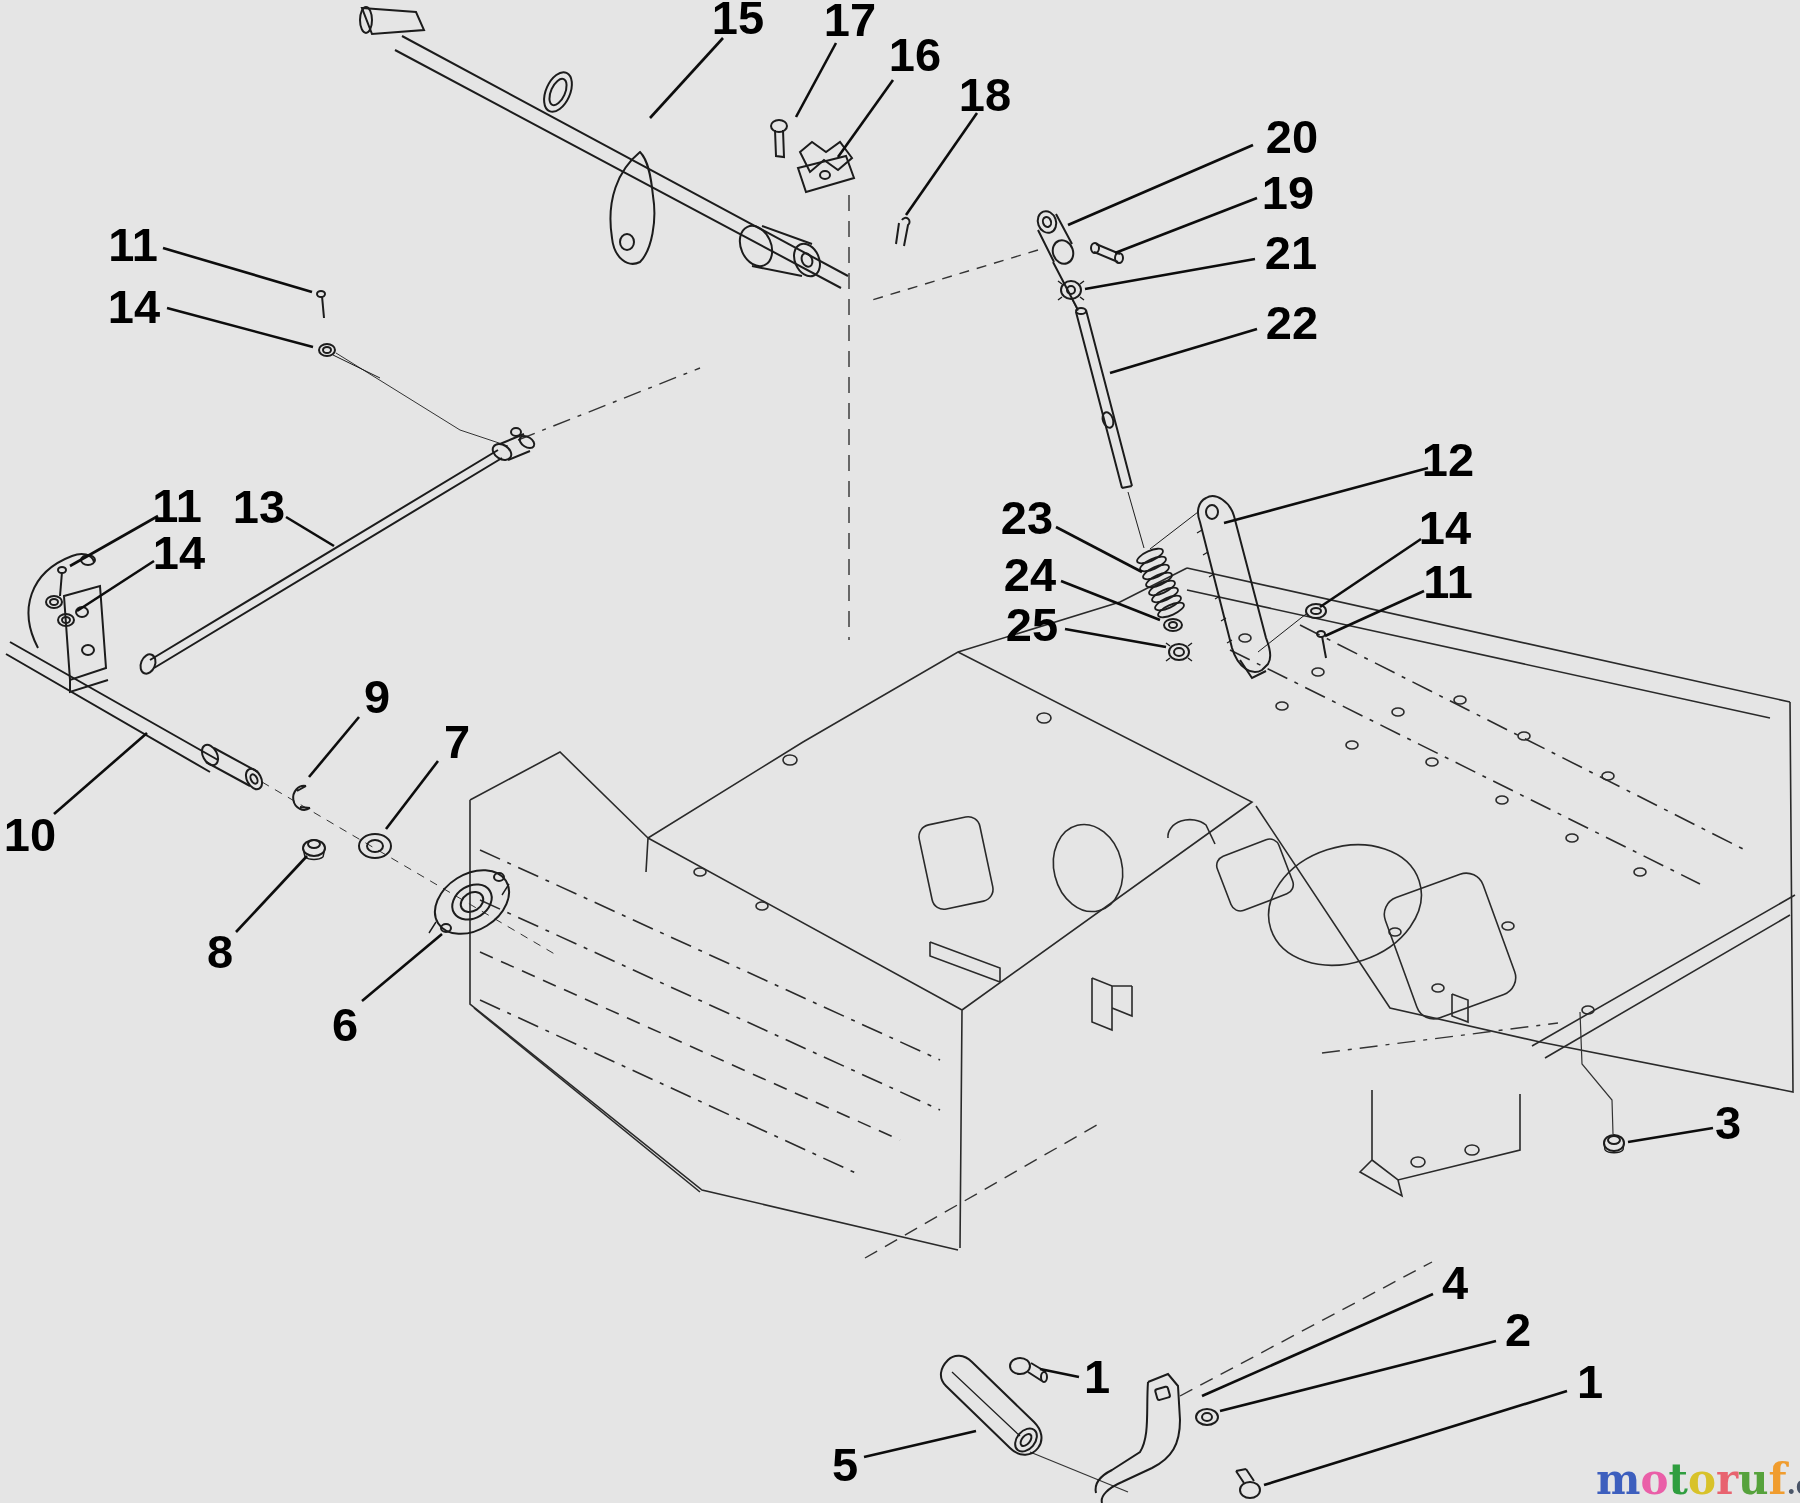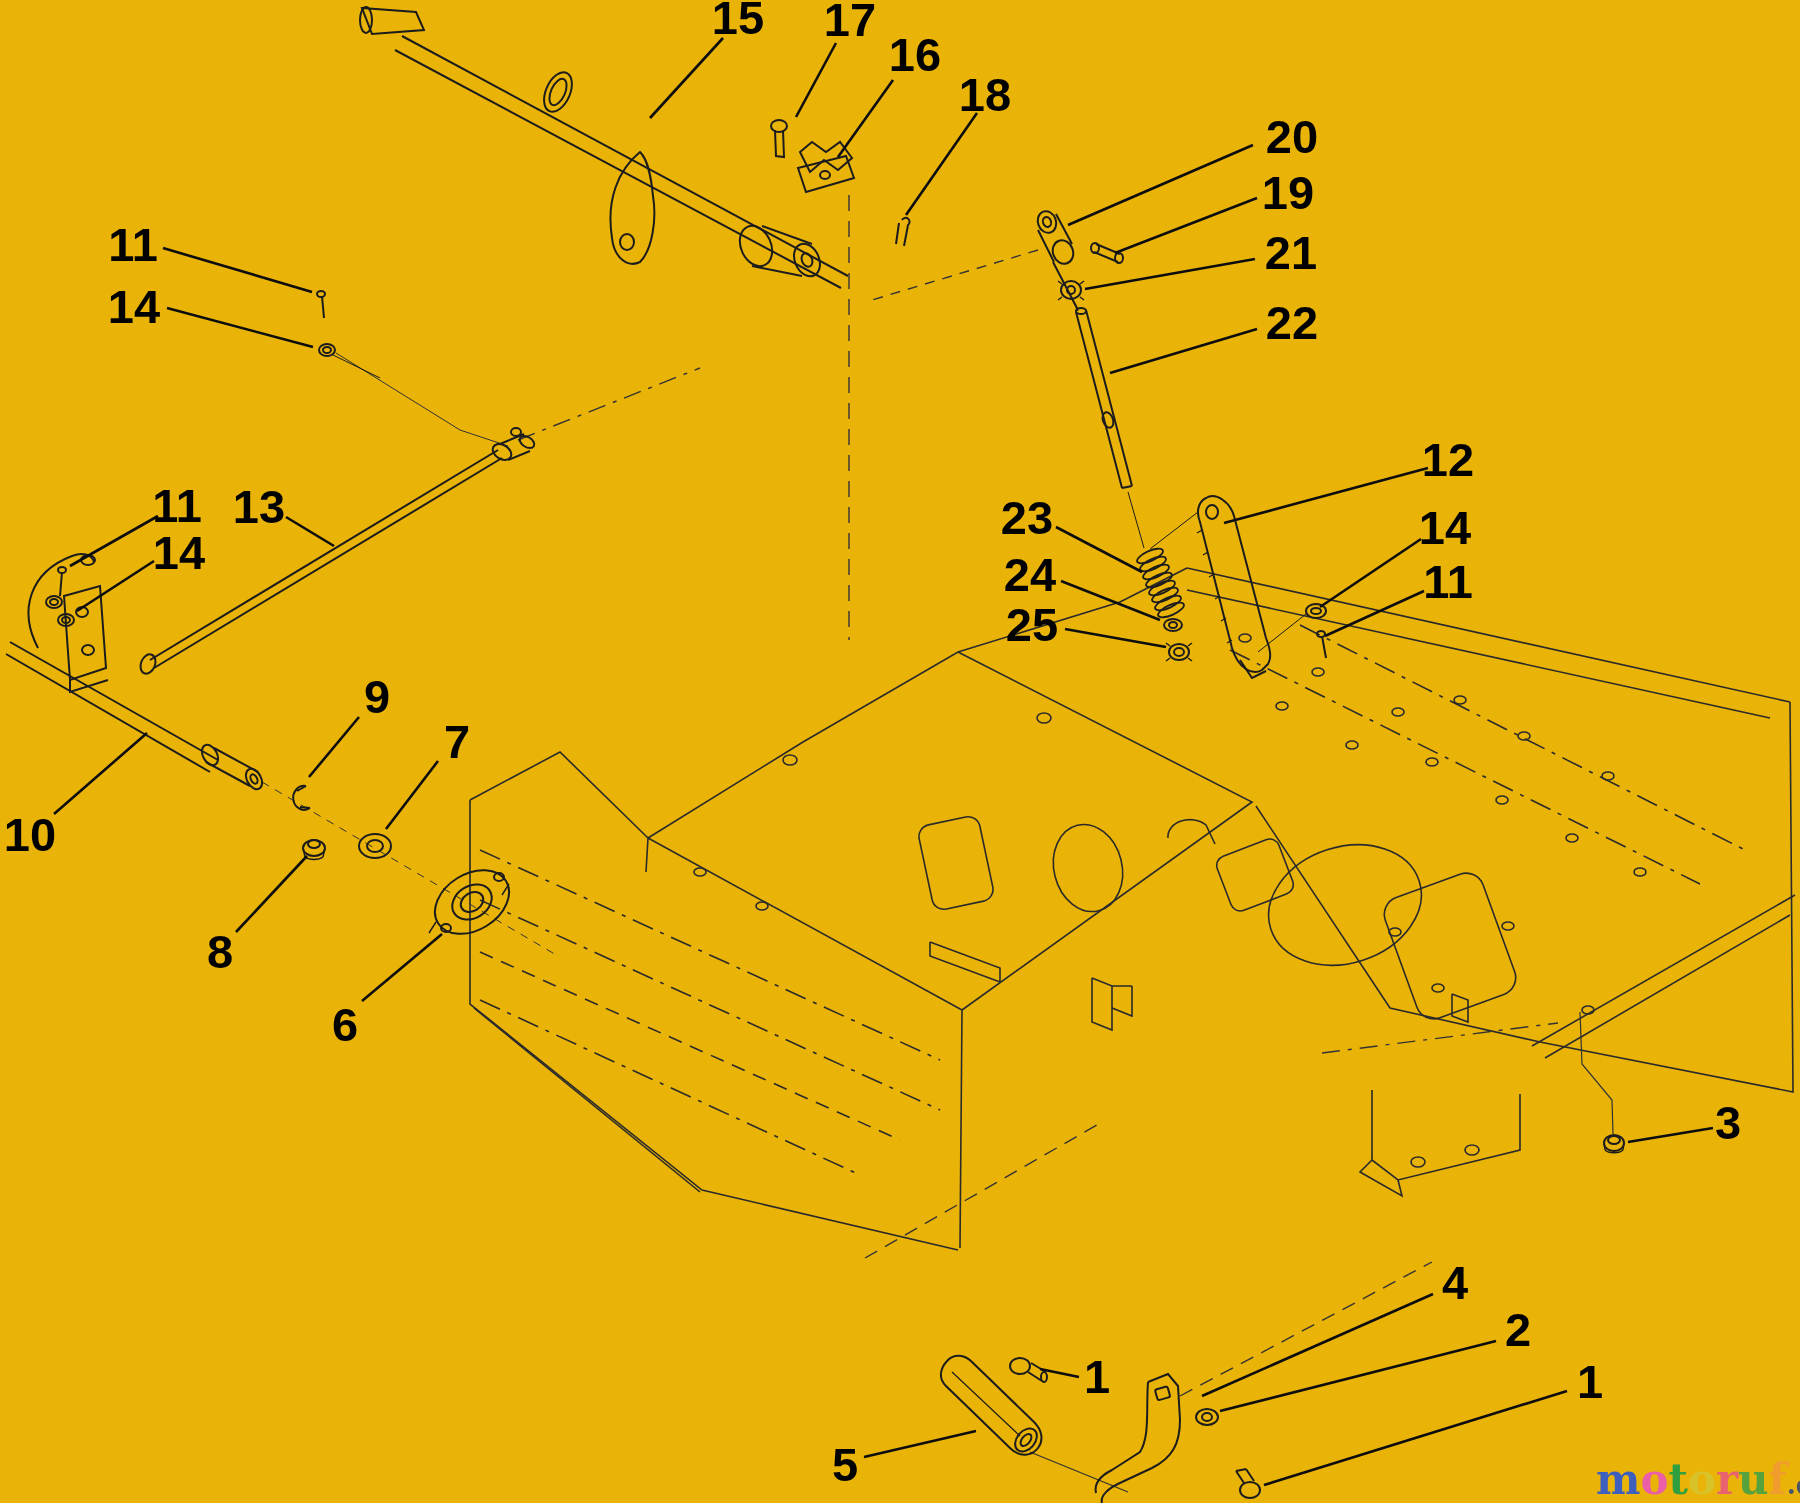--- a/index.html
+++ b/index.html
@@ -1,16 +1,16 @@
 <!DOCTYPE html>
 <html><head>
 <meta charset="utf-8">
 <style>
   html,body{margin:0;padding:0;background:#ffffff;}
-  .stage{position:relative;width:1800px;height:1503px;background:#eab308;overflow:hidden;font-family:"Liberation Sans",sans-serif;}
+  .stage{position:relative;width:1800px;height:1503px;background:#e5e5e5;overflow:hidden;font-family:"Liberation Sans",sans-serif;}
   svg{display:block;}
   .callout{font-family:"Liberation Sans",sans-serif;font-size:47px;font-weight:bold;fill:#000000;}
   .logo{font-family:"DejaVu Serif",serif;font-weight:bold;}
 </style>
 </head>
 <body>
 
 <div class="stage">
 <svg width="1800" height="1503" viewBox="0 0 1800 1503" xmlns="http://www.w3.org/2000/svg">
 

